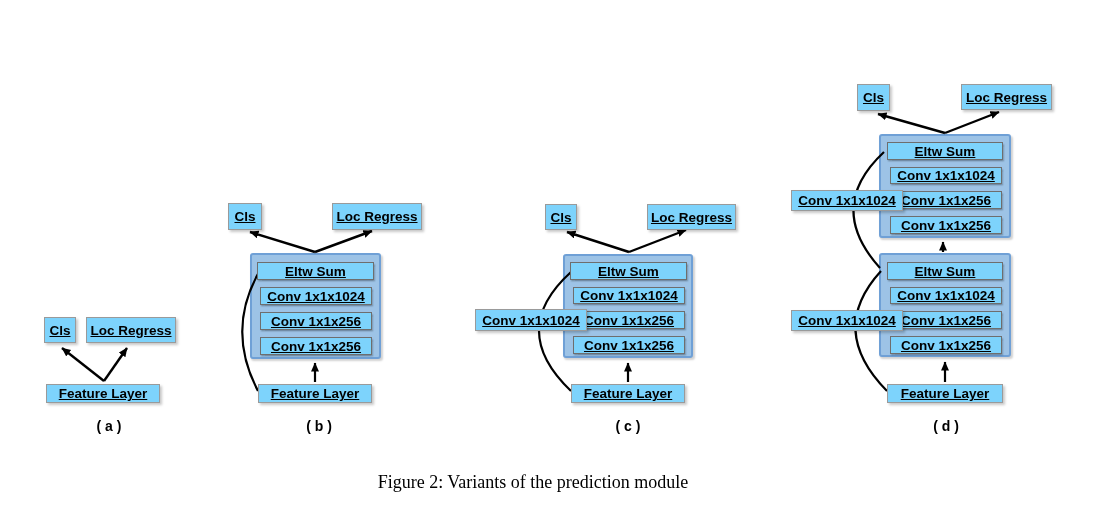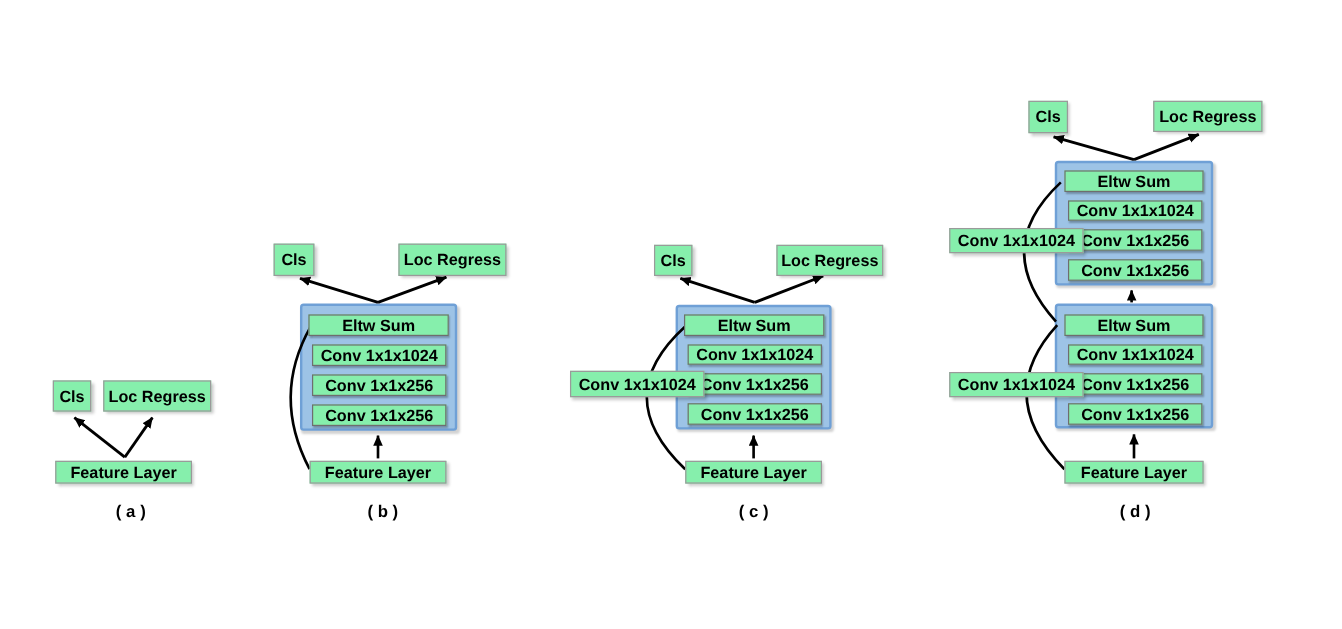--- a/index.html
+++ b/index.html
@@ -1,23 +1,23 @@
 <!DOCTYPE html>
 <html><head>
 <meta charset="utf-8">
 <style>
   html,body{margin:0;padding:0;background:#fff;}
   .canvas{position:relative;width:1118px;height:524px;background:#ffffff;
           font-family:"Liberation Sans",sans-serif;overflow:hidden;}
   .module{position:absolute;background:#9DC3E6;border:2px solid #6FA0D6;border-radius:3px;
           box-shadow:1.5px 2px 2px rgba(0,0,0,.18);z-index:1;box-sizing:border-box;}
   .arrows{position:absolute;left:0;top:0;width:1118px;height:524px;z-index:2;}
-  .bx{position:absolute;background:#86efac;border:1px solid #9a9a9a;display:flex;align-items:center;
+  .bx{position:absolute;background:#7dd3fc;border:1px solid #9a9a9a;display:flex;align-items:center;
       justify-content:center;font-size:13.5px;font-weight:600;color:#000;white-space:nowrap;
-      box-shadow:2px 2px 2.5px rgba(0,0,0,.22);z-index:3;box-sizing:border-box;}
+      box-shadow:2px 2px 2.5px rgba(0,0,0,.22);z-index:3;box-sizing:border-box;text-decoration:underline;}
   .inner{border-color:#6e6e6e;box-shadow:1px 1.5px 1.5px rgba(0,0,0,.28);}
   .tag{position:absolute;font-size:14px;font-weight:600;color:#000;text-align:center;z-index:3;}
   .caption{position:absolute;left:0;top:472px;width:1066px;text-align:center;
            font-family:"Liberation Serif",serif;font-size:18px;color:#000;z-index:3;}
   .watermark{position:absolute;left:898px;top:497px;font-size:13.5px;letter-spacing:.5px;
              color:#E7E7E7;z-index:3;}
 </style>
 </head>
 <body>
 
@@ -90,14 +90,15 @@
   <div class="bx" style="left:791px;top:190px;width:112px;height:21px">Conv 1x1x1024</div>
 
   <div class="bx inner" style="left:887px;top:262px;width:116px;height:18px">Eltw Sum</div>
   <div class="bx inner" style="left:890px;top:287px;width:112px;height:17px">Conv 1x1x1024</div>
   <div class="bx inner" style="left:890px;top:311px;width:112px;height:18px">Conv 1x1x256</div>
   <div class="bx inner" style="left:890px;top:336px;width:112px;height:18px">Conv 1x1x256</div>
   <div class="bx" style="left:791px;top:310px;width:112px;height:21px">Conv 1x1x1024</div>
   <div class="bx" style="left:887px;top:384px;width:116px;height:19px">Feature Layer</div>
   <div class="tag" style="left:916px;top:418px;width:60px">( d )</div>
 
+  <div class="caption">Figure 2: Variants of the prediction module</div>
 
 </div>
 
 </body></html>

